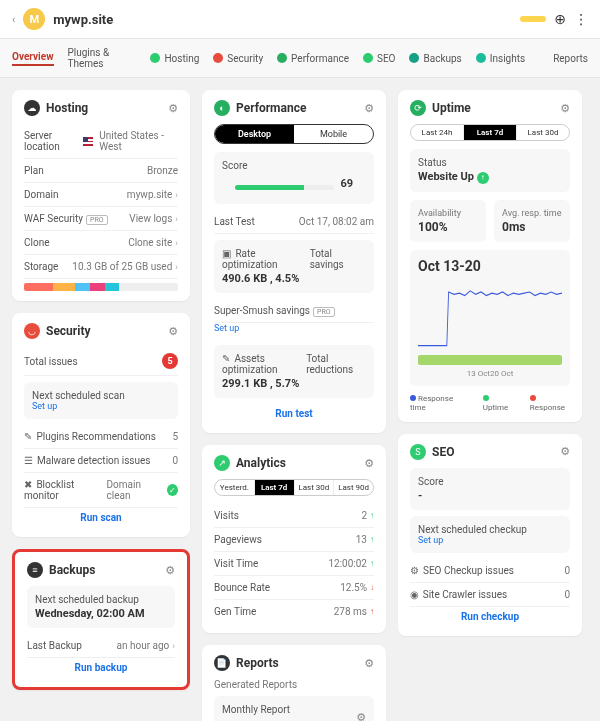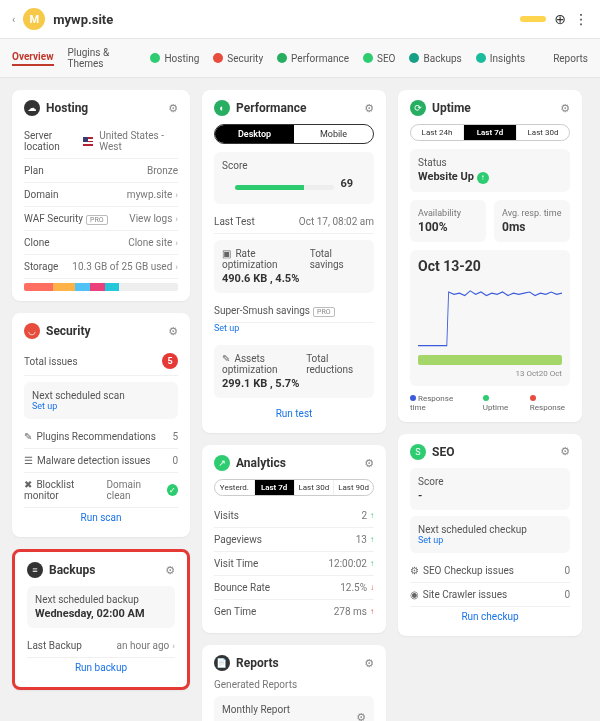--- a/index.html
+++ b/index.html
@@ -25,40 +25,40 @@
 .row{display:flex;justify-content:space-between;align-items:center;padding:6px 0;font-size:10px;border-bottom:1px solid #f0f0f0}
 .row:last-child{border-bottom:none}
 .lbl{color:#555}.val{color:#777;display:flex;align-items:center;gap:3px}
 .chev{color:#aaa;font-size:9px}
 .pro{font-size:7px;border:1px solid #bbb;padding:0 3px;border-radius:2px;color:#888;margin-left:3px}
 .sbar{height:8px;display:flex;border-radius:2px;overflow:hidden;margin-top:4px}
 .sb1{background:#ff6f61;flex:2}.sb2{background:#ffb347;flex:1.5}.sb3{background:#4fc3f7;flex:1}.sb4{background:#ec407a;flex:1}.sb5{background:#26c6da;flex:1}.sb6{background:#eee;flex:4}
 .badge{background:#e53935;color:#fff;width:16px;height:16px;border-radius:50%;display:flex;align-items:center;justify-content:center;font-size:9px;font-weight:700}
 .greybox{background:#f7f7f7;border-radius:6px;padding:8px;margin:6px 0}
 .greybox .l1{font-size:10px;color:#555}.greybox .l2{font-size:11px;font-weight:700;margin-top:2px}
-.link{color:#1a73e8;font-size:10px;cursor:pointer;text-align:center;display:block;padding:4px 0;font-weight:400}
+.link{color:#1a73e8;font-size:10px;cursor:pointer;text-align:center;display:block;padding:4px 0;font-weight:700}
 .linksm{color:#1a73e8;font-size:9px;cursor:pointer}
 .seg{display:flex;border:1px solid #333;border-radius:14px;overflow:hidden;margin-bottom:8px}
 .seg div{flex:1;text-align:center;padding:4px 0;font-size:9px;cursor:pointer}
 .seg .on{background:#000;color:#fff;font-weight:600}
 .seg2{display:flex;gap:0;border:1px solid #ccc;border-radius:12px;overflow:hidden;margin-bottom:8px;font-size:8px}
 .seg2 div{flex:1;text-align:center;padding:3px 2px;cursor:pointer;border-right:1px solid #eee}
 .seg2 div:last-child{border-right:none}
 .seg2 .on{background:#000;color:#fff;font-weight:600}
 .score{display:flex;align-items:flex-end;gap:6px;margin:6px 13px}
 .scorebar{flex:1;height:5px;background:#eee;border-radius:3px;overflow:hidden}
 .scorebar div{height:100%;background:#2ecc71;width:69%}
 .stat2{display:flex;gap:8px;margin:8px 0}
 .sbox{flex:1;background:#f7f7f7;border-radius:6px;padding:8px}
 .sbox .sl{font-size:9px;color:#777}.sbox .sv{font-size:12px;font-weight:700;margin-top:2px}
 .chart{background:#f7f7f7;border-radius:6px;padding:8px;margin-top:8px}
 .chartlbl{font-size:14px;font-weight:700;margin-bottom:4px}
 svg.spark{width:100%;height:70px}
 .greenbar{height:10px;background:#a5d66a;margin-top:4px;border-radius:2px}
-.xaxis{display:flex;justify-content:flex-end;font-size:8px;color:#888;margin-top:4px}
+.xaxis{display:flex;justify-content:center;font-size:8px;color:#888;margin-top:4px}
 .legend{display:flex;gap:16px;font-size:8px;color:#666;margin-top:8px;align-items:center}
 .dot{width:6px;height:6px;border-radius:50%;display:inline-block;margin-right:2px}
 .up{color:#2ecc71;font-size:8px}.dn{color:#e74c3c;font-size:8px}
 .checkok{width:12px;height:12px;border-radius:50%;background:#2ecc71;color:#fff;display:inline-flex;align-items:center;justify-content:center;font-size:8px}
 .flag{width:12px;height:9px;background:linear-gradient(#b22234 20%,#fff 20% 40%,#b22234 40% 60%,#fff 60% 80%,#b22234 80%);position:relative;display:inline-block;margin-right:3px}
 .flag::before{content:"";position:absolute;width:5px;height:5px;background:#3c3b6e;top:0;left:0}
 .wpicon{font-size:14px;color:#333}
 .kebab{font-size:14px;color:#333;cursor:pointer}
 .rowicon{color:#666;margin-right:4px;font-size:10px}
 </style>

